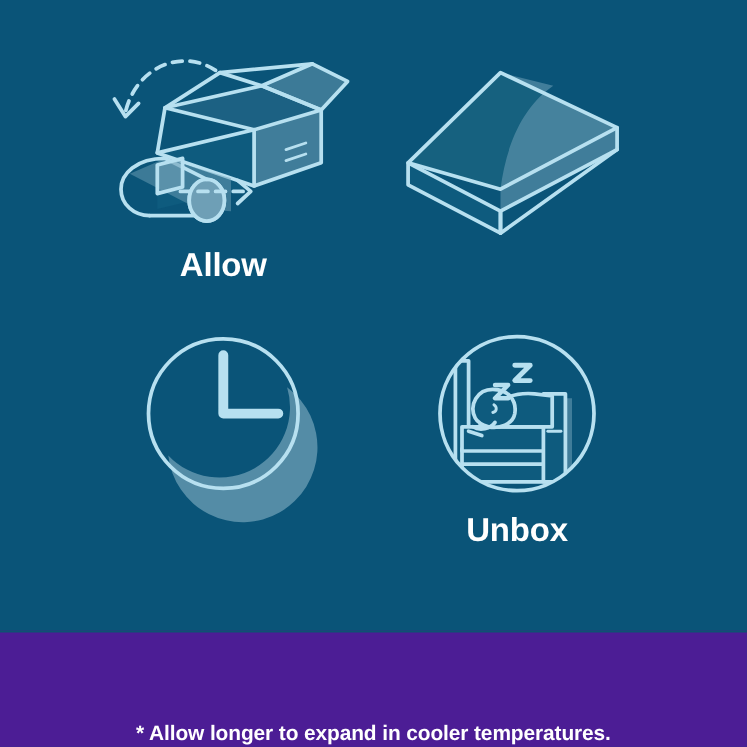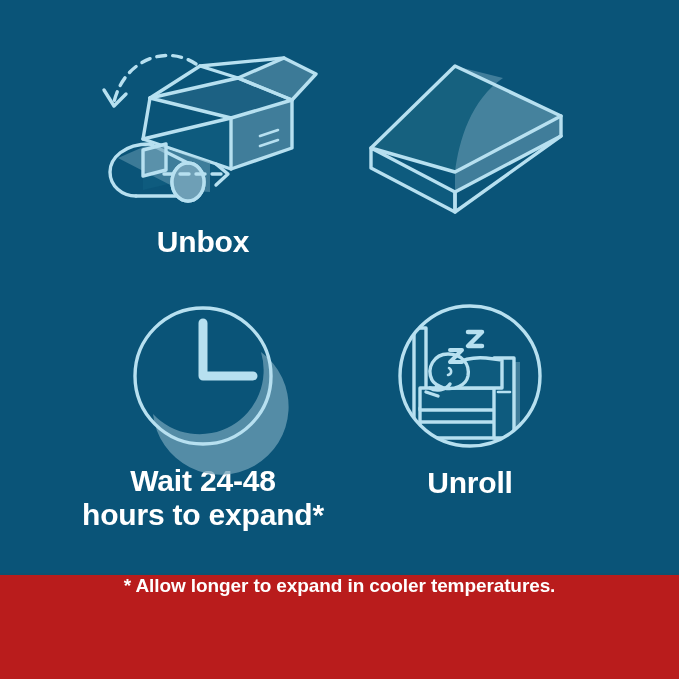--- a/index.html
+++ b/index.html
@@ -61,25 +61,25 @@
   }
   .step-wait .step-label { margin-top: 8px; }
 
   
   .footer-band {
     position: absolute;
     left: 0;
     top: 573px;
     width: 679px;
     height: 106px;
-    background: #b91c1c;
+    background: #4c1d95;
     border-top: 2px solid #0d5272;
     box-sizing: border-box;
     display: flex;
-    align-items: flex-start;
+    align-items: flex-end;
     justify-content: center;
   }
   .footnote {
     color: #ffffff;
     font-size: 19px;
     font-weight: bold;
     letter-spacing: -0.1px;
     text-align: center;
   }
 
@@ -136,21 +136,21 @@
           <path class="fill-mid" d="M55,110 L78,104 L78,130 L55,136 Z" opacity="0.6"></path>
           <path class="ln" d="M55,110 L78,104 L78,130 L55,136 Z"></path>
 
           <path class="dash" d="M108,24 C78,4 36,20 26,62"></path>
           <path class="ln" d="M16,50 L26,66 L38,54"></path>
 
           <path class="dash" d="M76,134 L136,134"></path>
           <path class="ln" d="M128,124 L140,134 L128,145"></path>
         </svg>
       </div>
-      <div class="step-label">Unbox</div>
+      <div class="step-label">Allow</div>
     </div>
 
     <div class="step step-unroll">
       <div class="icon-wrap">
         <svg width="230" height="175" viewBox="0 0 230 175">
 
           <path class="fill-deep" d="M16,108 L100,152 L100,172 L16,128 Z"></path>
           <path class="ln" d="M16,108 L100,152 L100,172 L16,128 Z"></path>
 
           <path class="fill-mid" d="M100,152 L206,96 L206,76 L100,132 Z" opacity="0.55"></path>
@@ -170,22 +170,20 @@
       <div class="icon-wrap" style="height:160px">
         <svg width="160" height="160" viewBox="0 0 160 160">
 
           <path class="fill-mid" d="M138,56 A68,68 0 1 1 30,118 A64,64 0 0 0 138,56 Z" opacity="0.75"></path>
 
           <circle cx="80" cy="80" r="68" class="fill-none ln"></circle>
 
           <path class="ln" style="stroke-width:9" d="M80,27 L80,80 L130,80"></path>
         </svg>
       </div>
-      <div class="step-label">Wait 24-48
-hours to expand*</div>
     </div>
 
     <div class="step step-sleep">
       <div class="icon-wrap" style="height:160px">
         <svg width="160" height="160" viewBox="0 0 160 160">
           <defs>
             <clipPath id="sleepClip">
               <circle cx="80" cy="80" r="70"></circle>
             </clipPath>
           </defs>
@@ -214,21 +212,21 @@
             <path class="ln" d="M40,92 C46,96 56,94 60,88"></path>
             <path class="ln" d="M36,96 L48,100"></path>
 
             <path class="ln" style="stroke-width:4" d="M60,54 L72,54 L60,66 L72,66"></path>
             <path class="ln" style="stroke-width:4.5" d="M78,36 L92,36 L78,50 L92,50"></path>
           </g>
 
           <circle cx="80" cy="80" r="70" class="fill-none ln"></circle>
         </svg>
       </div>
-      <div class="step-label">Unroll</div>
+      <div class="step-label">Unbox</div>
     </div>
 
   </div>
 
   <div class="footer-band">
     <div class="footnote">* Allow longer to expand in cooler temperatures.</div>
   </div>
 
 </div>
 

